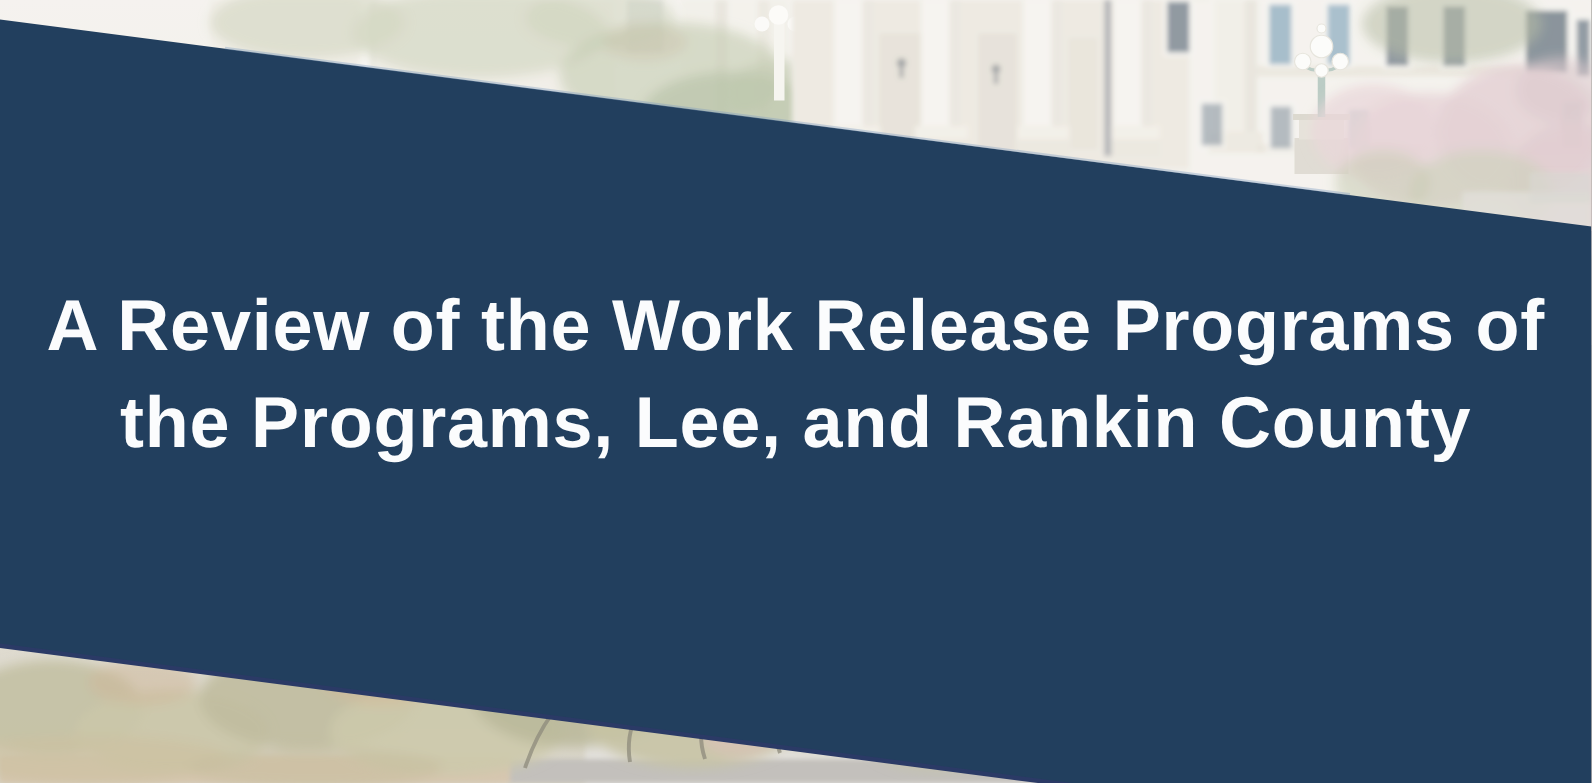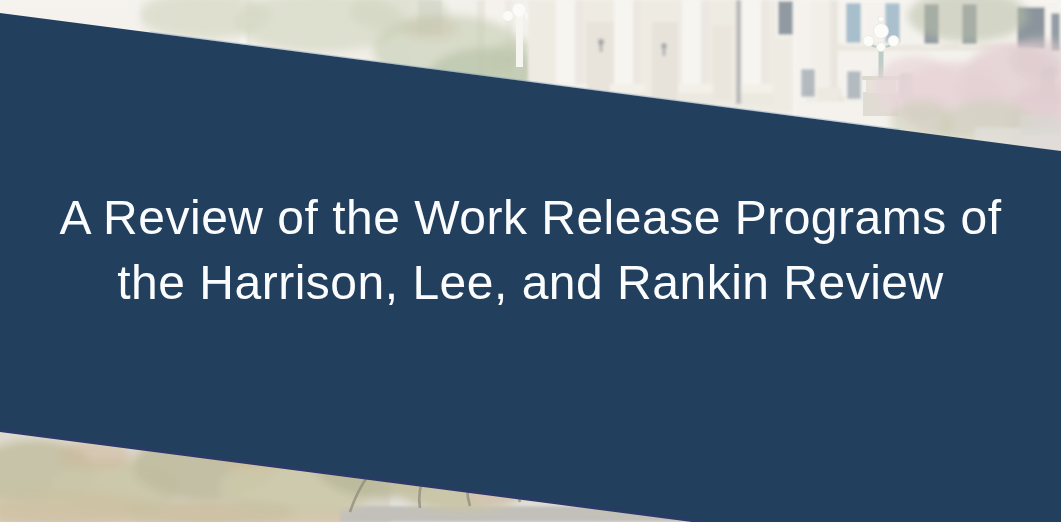--- a/index.html
+++ b/index.html
@@ -16,21 +16,21 @@
     overflow:hidden;
     background:var(--photo-wash);
   }
   .bg-svg{position:absolute;left:0;top:0;width:1061px;height:522px;display:block;}
   .band-fill{fill:var(--banner-navy);}
   .band-edge{fill:var(--banner-edge);}
   .cover-title{
     position:absolute;left:0;right:0;top:185px;margin:0;
     text-align:center;
     color:var(--title-text);
-    font-weight:400;
+    font-weight:700;
     font-size:48px;
     line-height:65px;
     letter-spacing:0.5px;
     text-rendering:optimizeLegibility;
   }
   .cover-title .line{display:block;white-space:nowrap;}
 </style>
 </head>
 <body>
 
@@ -219,16 +219,16 @@
     <rect x="0" y="0" width="1061" height="522" fill="#FFFFFF" opacity="0.22"></rect>
     <rect x="0" y="0" width="1061" height="180" fill="#FFFFFF" opacity="0.12"></rect>
 
     <polygon points="0,16 1061,154 1061,570 0,432" class="band-edge"></polygon>
     <polygon points="0,13 1061,151 1061,567 0,429" class="band-fill"></polygon>
     <path d="M150,32 L900,129.5" stroke="#7F9CC0" stroke-width="1.6" opacity="0.38"></path>
   </svg>
 
   <h1 class="cover-title">
     <span class="line">A Review of the Work Release Programs of</span>
-    <span class="line">the Harrison, Lee, and Rankin Review</span>
+    <span class="line">the Programs, Lee, and Rankin County</span>
   </h1>
 
 </div>
 
 </body></html>

